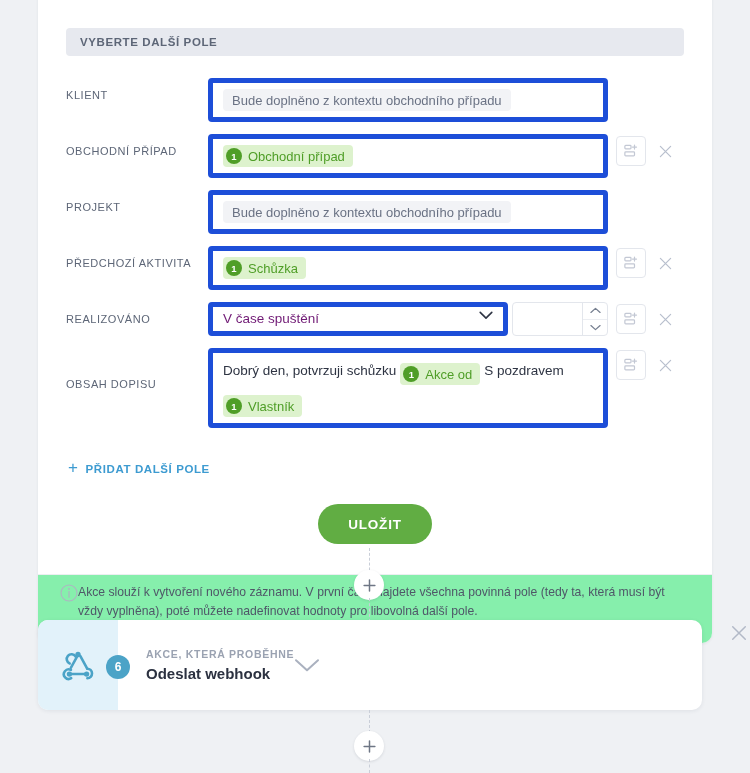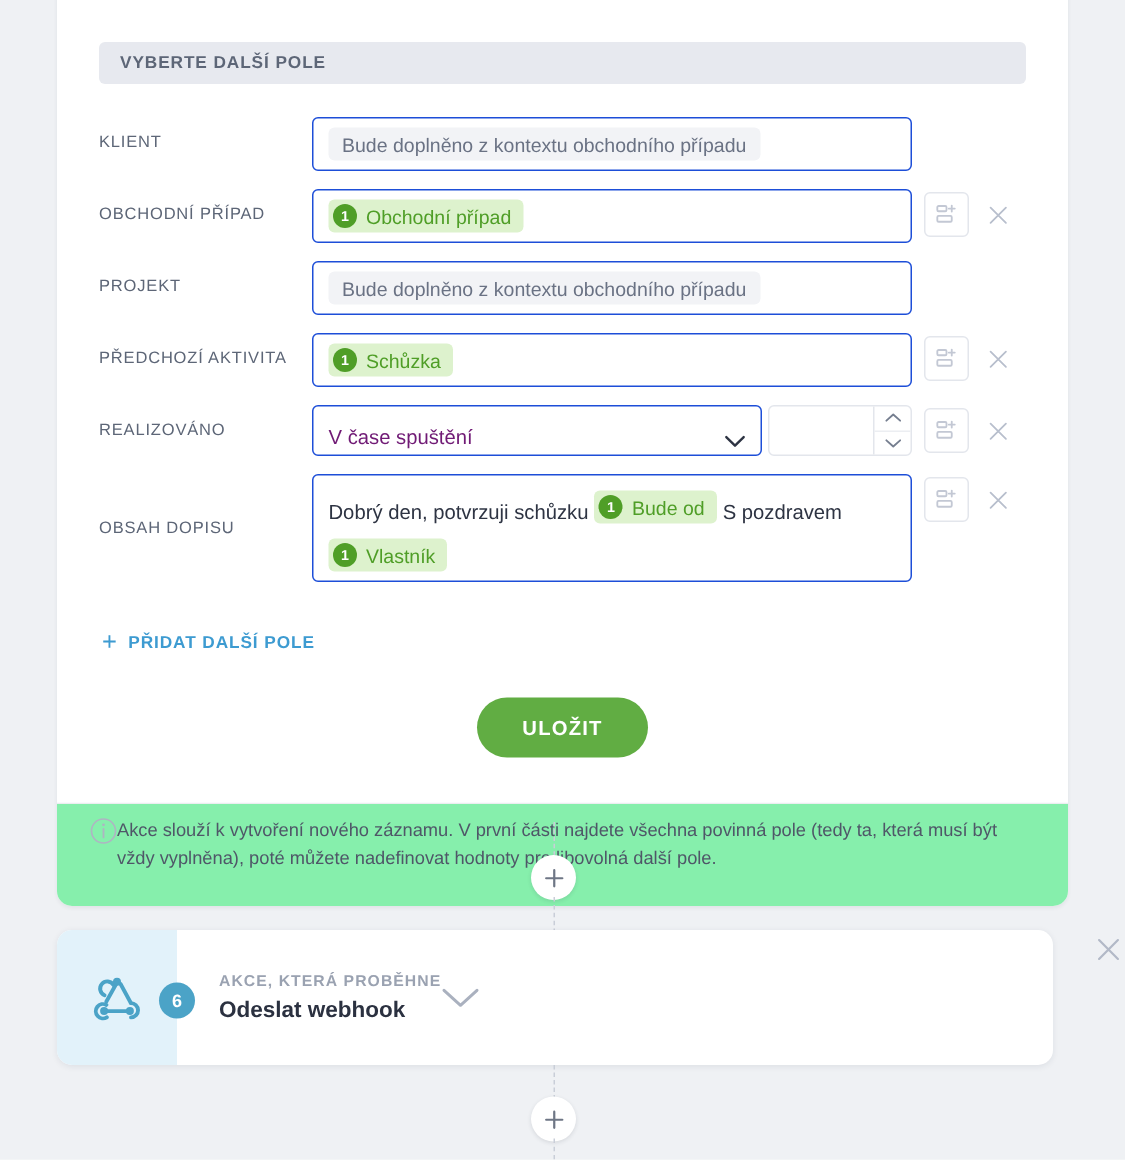--- a/index.html
+++ b/index.html
@@ -63,27 +63,27 @@
   }
   .row-label.mid { padding-top: 30px; }
 
   .field {
     flex: 1 1 auto;
     min-width: 0;
     display: flex;
     align-items: flex-start;
   }
   .input-box {
-    border: 1px solid #1d4ed8;
+    border: 5px solid #1d4ed8;
     border-radius: 4px;
     background: #fff;
     min-height: 34px;
     box-sizing: border-box;
     display: flex;
-    align-items: flex-end;
+    align-items: flex-start;
     flex-wrap: wrap;
     padding: 4px 8px;
     width: 400px;
     flex: 0 0 400px;
   }
   .input-box.tall {
     min-height: 66px;
     align-content: flex-start;
     padding-top: 8px;
   }
@@ -462,21 +462,21 @@
         </div>
       </div>
 
       <div class="row">
         <div class="row-label mid">OBSAH DOPISU</div>
         <div class="field">
           <div class="input-box tall">
             <span class="txt-frag">Dobrý den, potvrzuji schůzku</span>
             <span class="chip green">
               <span class="chip-badge">1</span>
-              <span>Bude od</span>
+              <span>Akce od</span>
             </span>
             <span class="txt-frag">S pozdravem</span>
             <span style="flex-basis:100%;height:6px"></span>
             <span class="chip green">
               <span class="chip-badge">1</span>
               <span>Vlastník</span>
             </span>
           </div>
           <div class="row-tools">
             <div class="tool-btn">

